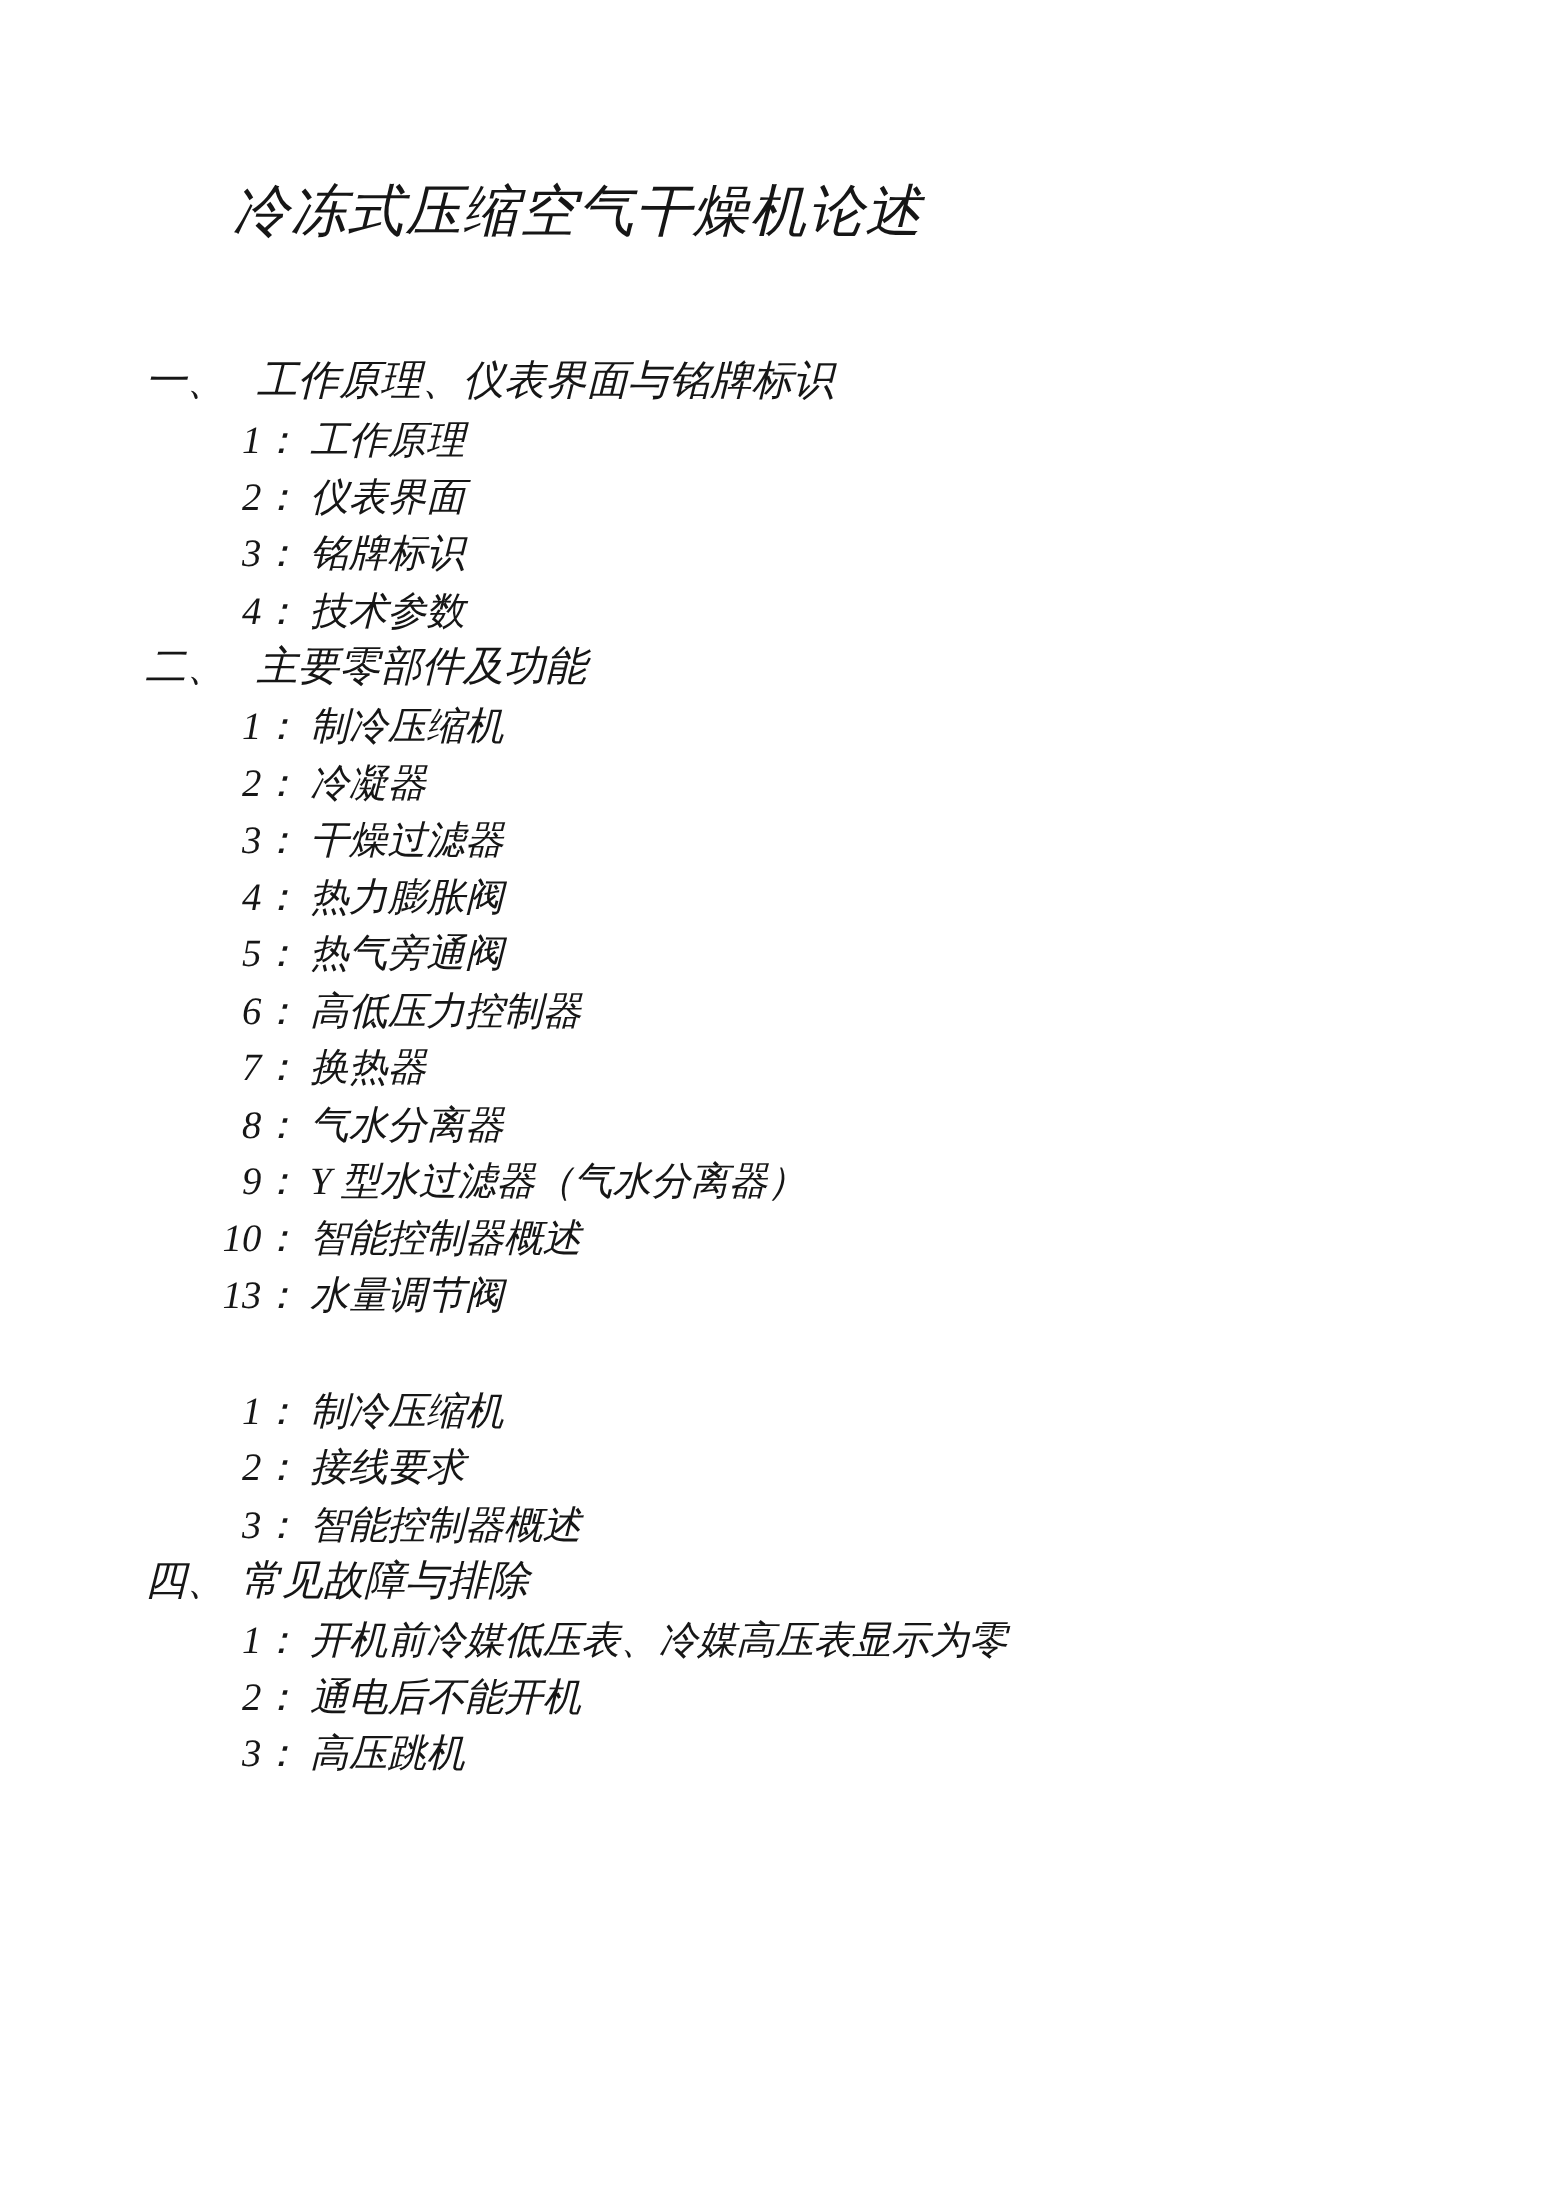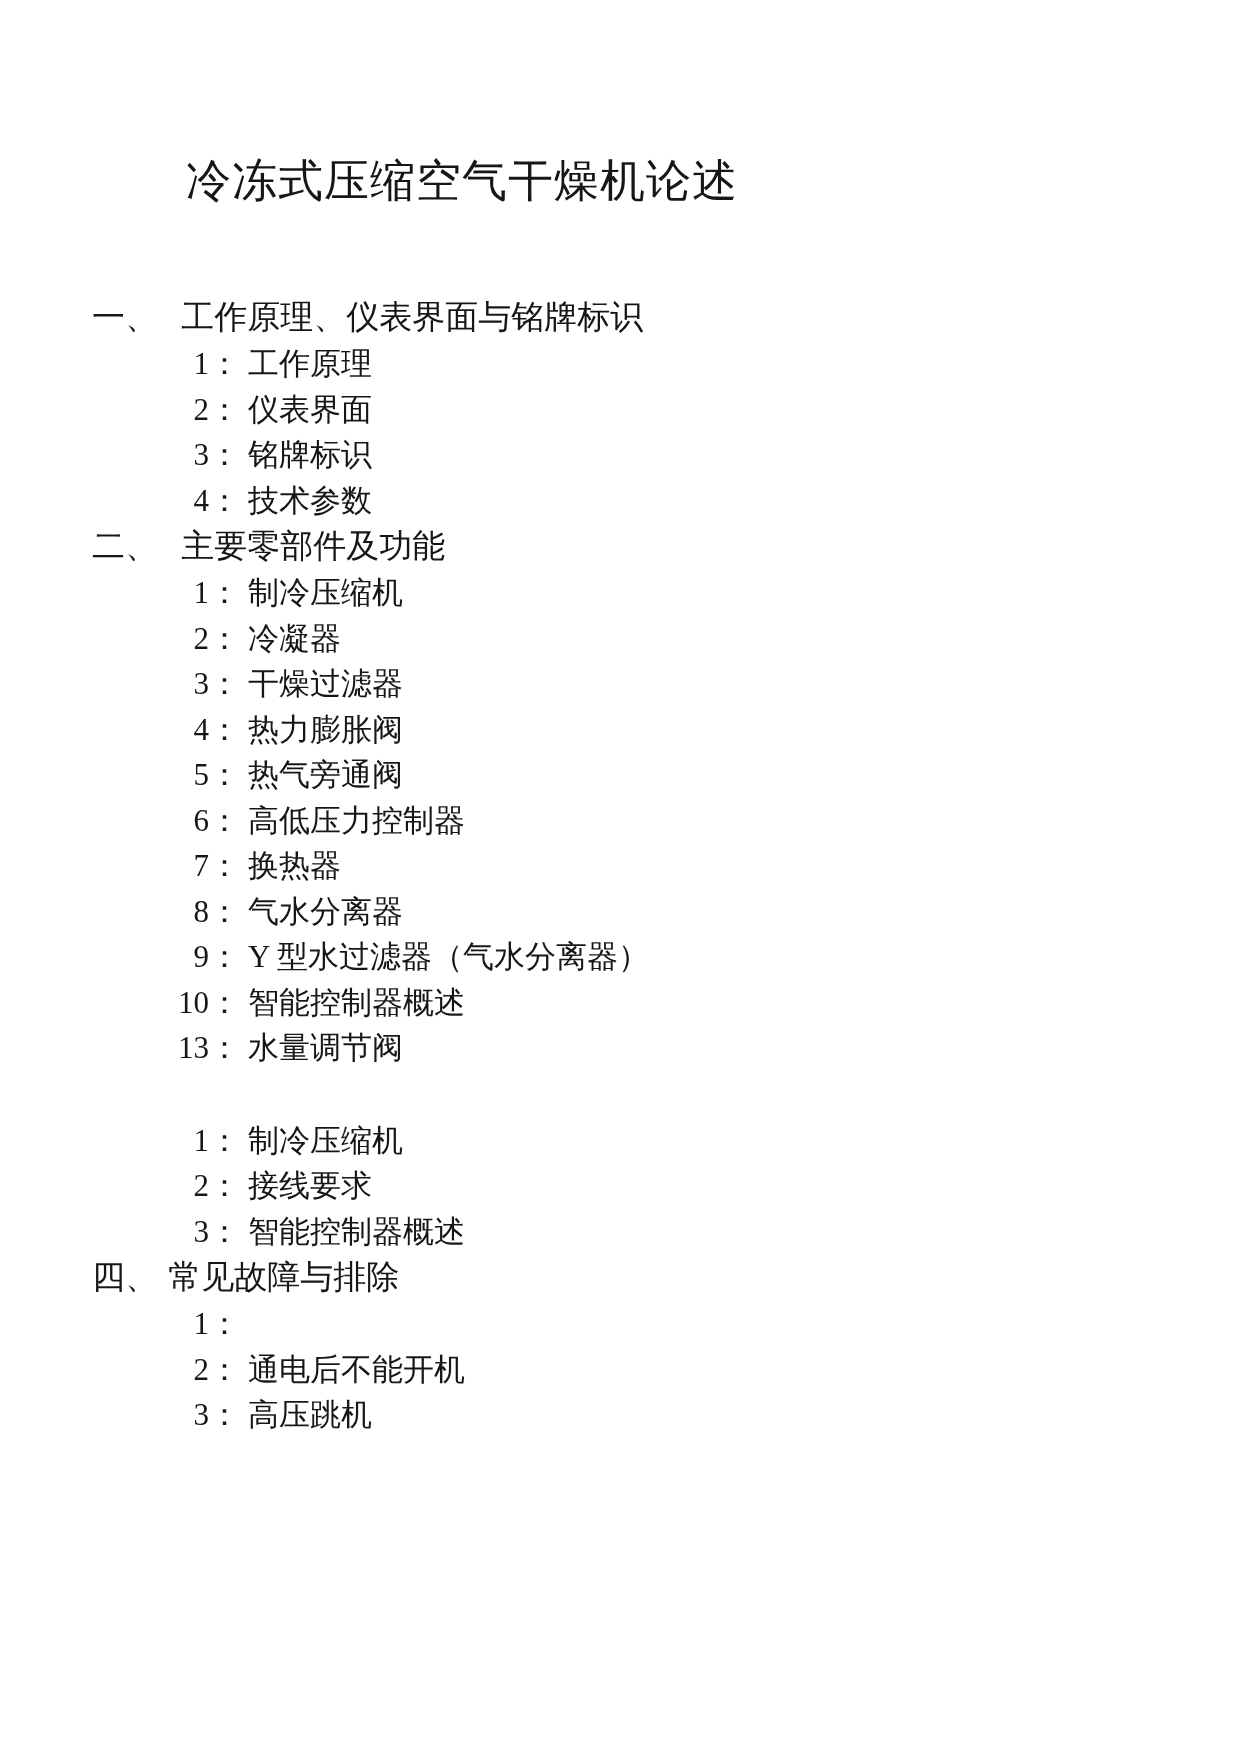--- a/index.html
+++ b/index.html
@@ -5,42 +5,43 @@
 <style>
   html, body {
     margin: 0;
     padding: 0;
     background: #ffffff;
   }
   .page {
     position: relative;
     width: 1241px;
     height: 1473px;
-    margin: 12px auto;
+    margin: 0 auto;
     background: #ffffff;
     color: #161616;
     font-family: "Liberation Serif", "DejaVu Serif", serif;
     overflow: hidden;
+    font-style: italic;
   }
   .doc-title {
     margin: 0;
     padding: 138px 0 0 186px;
     font-size: 45px;
     line-height: 62px;
     font-weight: 400;
     letter-spacing: 1px;
     white-space: nowrap;
   }
   .toc {
     margin-top: 82px;
   }
   .sec-row {
     height: 47px;
     line-height: 47px;
-    padding-left: 92px;
+    padding-left: 116px;
     font-size: 33px;
     white-space: nowrap;
   }
   .sec-title {
     margin-left: 2px;
   }
   .sec-title.gapped {
     margin-left: 15px;
   }
   .item-row {
@@ -176,20 +177,21 @@
     <span class="item-label">智能控制器概述</span>
   </div>
 
   <div class="sec-row">
     <span class="sec-prefix">四、</span>
     <span class="sec-title">常见故障与排除</span>
   </div>
 
   <div class="item-row">
     <span class="item-num">1：</span>
+    <span class="item-label">开机前冷媒低压表、冷媒高压表显示为零</span>
   </div>
 
   <div class="item-row">
     <span class="item-num">2：</span>
     <span class="item-label">通电后不能开机</span>
   </div>
 
   <div class="item-row">
     <span class="item-num">3：</span>
     <span class="item-label">高压跳机</span>

